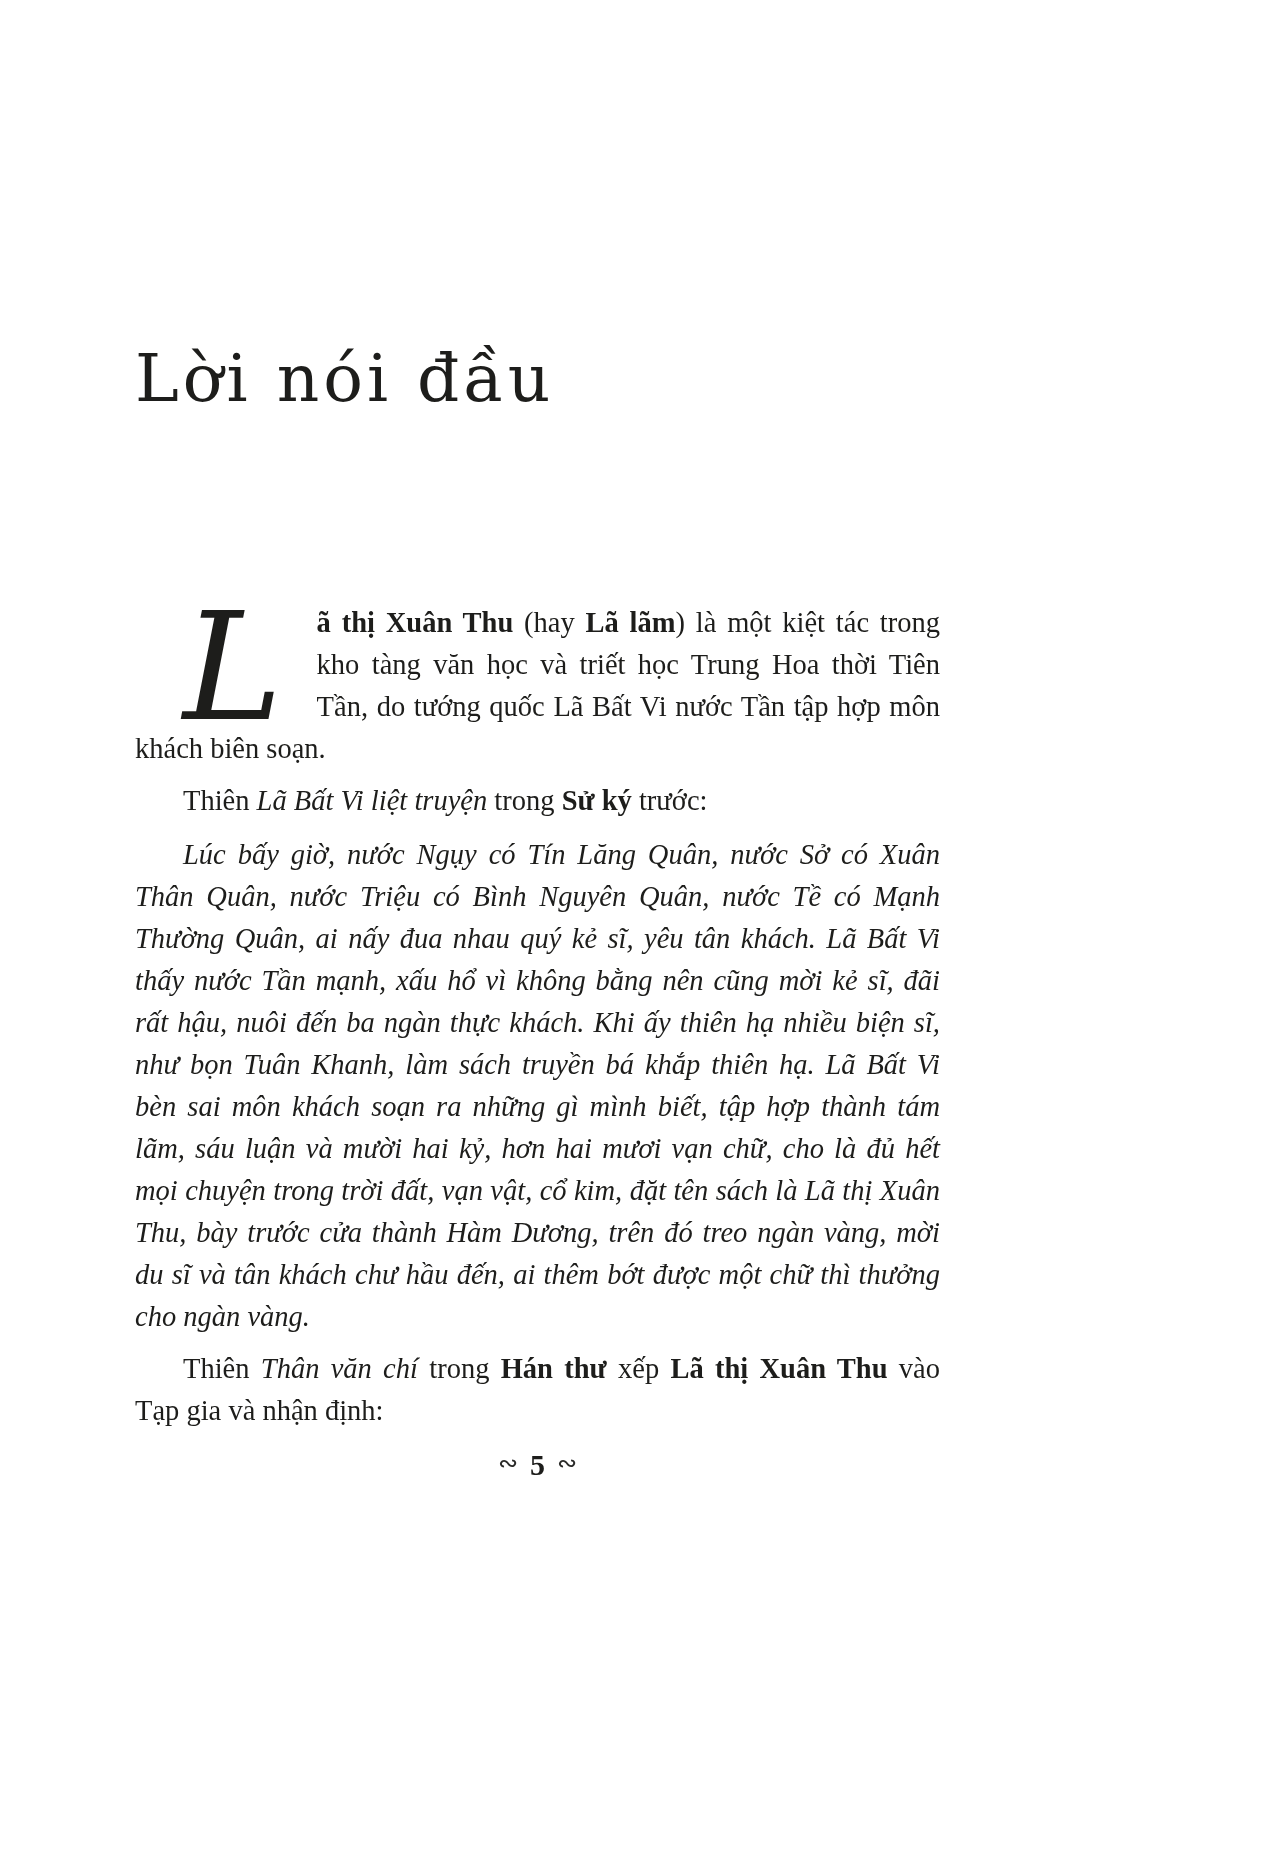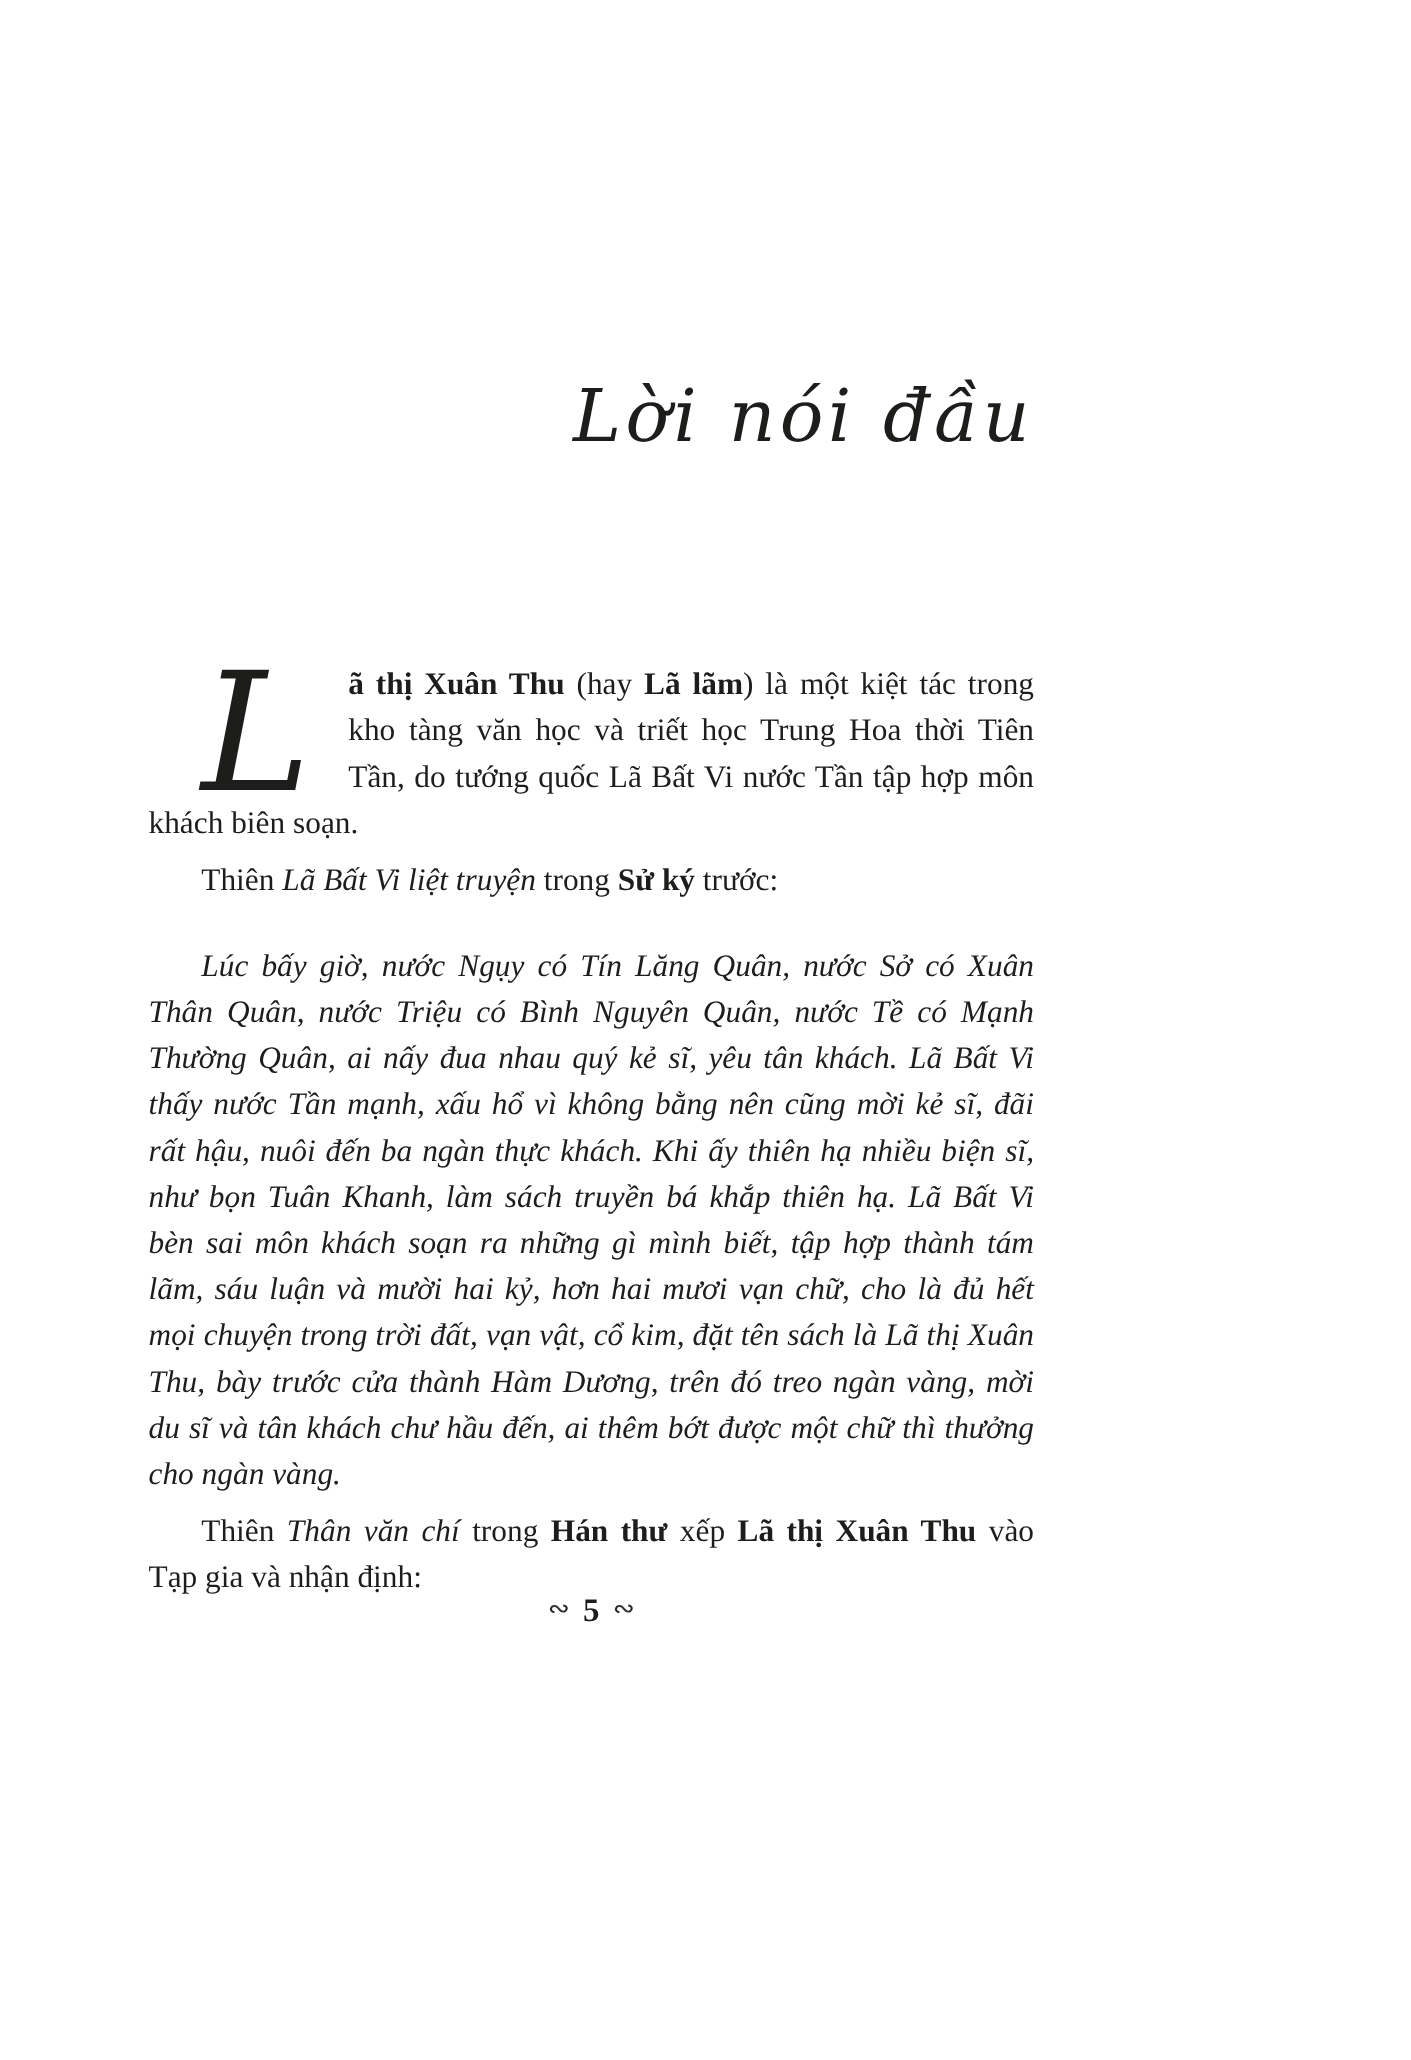--- a/index.html
+++ b/index.html
@@ -21,37 +21,36 @@
     overflow: hidden;
   }
   .content {
     position: absolute;
     left: 135px;
     top: 0;
     width: 805px;
   }
   .chapter-title {
     margin: 340px 0 0 0;
-    text-align: right;
+    text-align: left;
     font-family: "DejaVu Serif", serif;
-    font-style: italic;
     font-weight: normal;
     font-size: 66px;
     letter-spacing: 4px;
   }
   .body-par {
     font-size: 28.5px;
     line-height: 42px;
     text-align: justify;
     margin: 0;
   }
   .par-first { margin-top: 185px; }
   .indent { text-indent: 48px; }
   .gap-sm { margin-top: 10px; }
-  .gap-md { margin-top: 36px; }
+  .gap-md { margin-top: 12px; }
   .quote { font-style: italic; }
   .dropcap {
     float: left;
     font-family: "DejaVu Serif", serif;
     font-style: italic;
     font-size: 150px;
     line-height: 118px;
     height: 118px;
     margin: 6px 34px 0 48px;
   }

